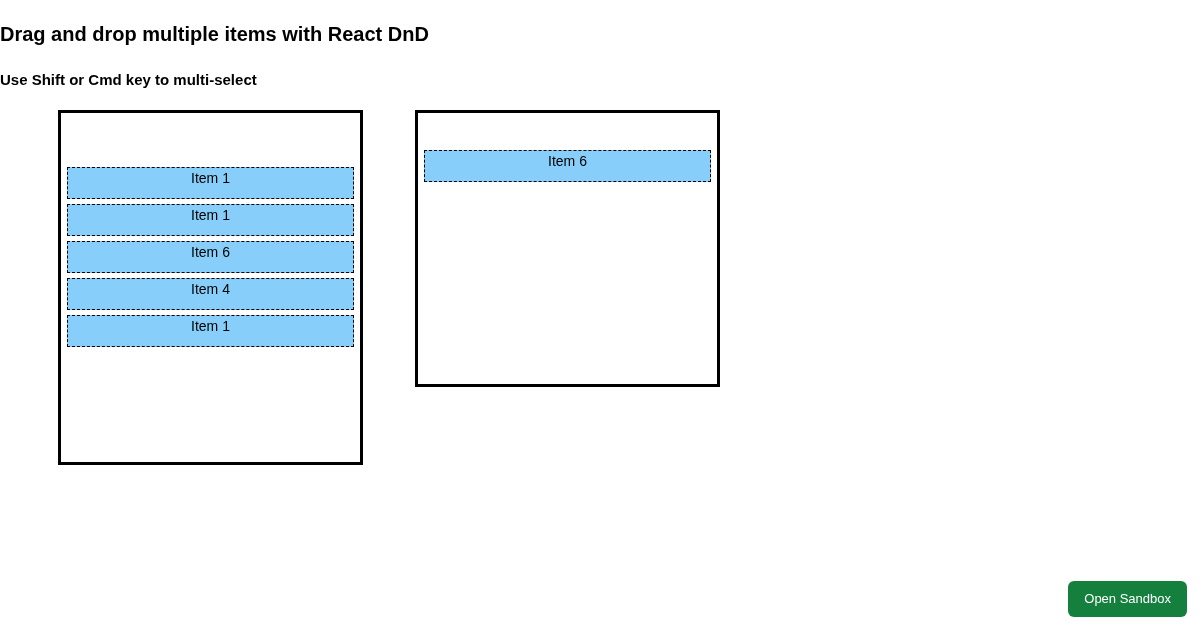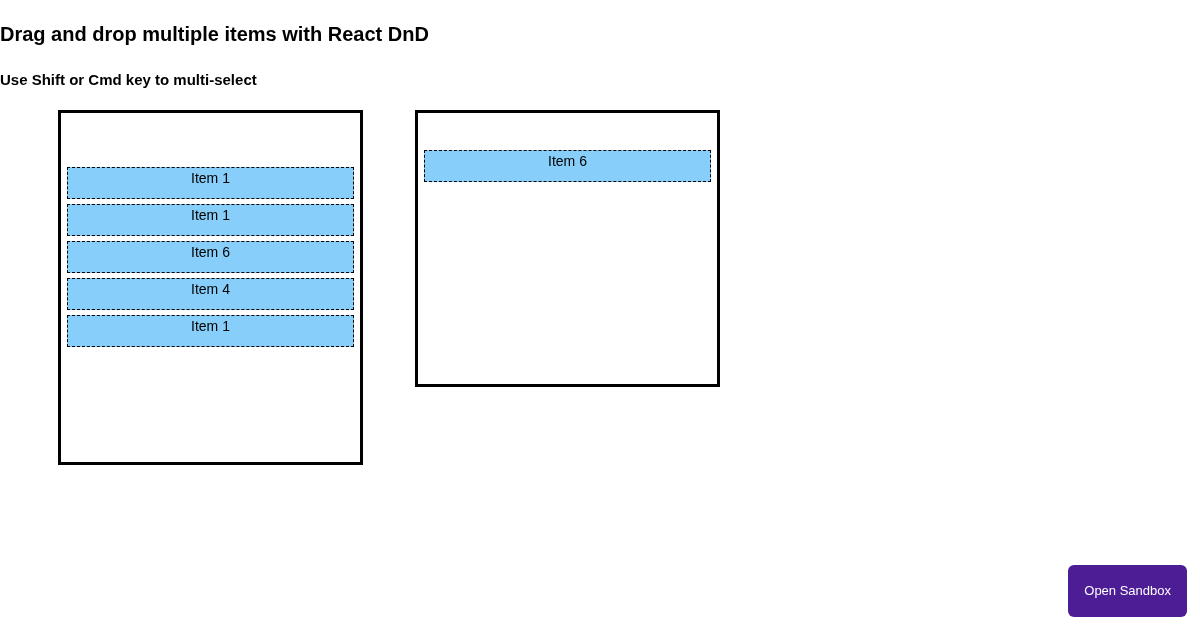--- a/index.html
+++ b/index.html
@@ -104,28 +104,28 @@
 
   .dustbin-right .dnd-item:first-child {
     margin-top: 31px;
   }
 
   
   .sandbox-button {
     position: absolute;
     right: 13px;
     bottom: 13px;
-    background: #4c1d95;
+    background: #15803d;
     color: #ffffff;
     font-size: 13px;
     line-height: 16px;
     font-family: "Liberation Sans", sans-serif;
     border: none;
     border-radius: 6px;
-    padding: 18px 16px;
+    padding: 10px 16px;
     cursor: pointer;
     white-space: nowrap;
   }
 </style>
 </head>
 <body>
 
 <div class="page">
 
   <h1 class="page-title">Drag and drop multiple items with React DnD</h1>

